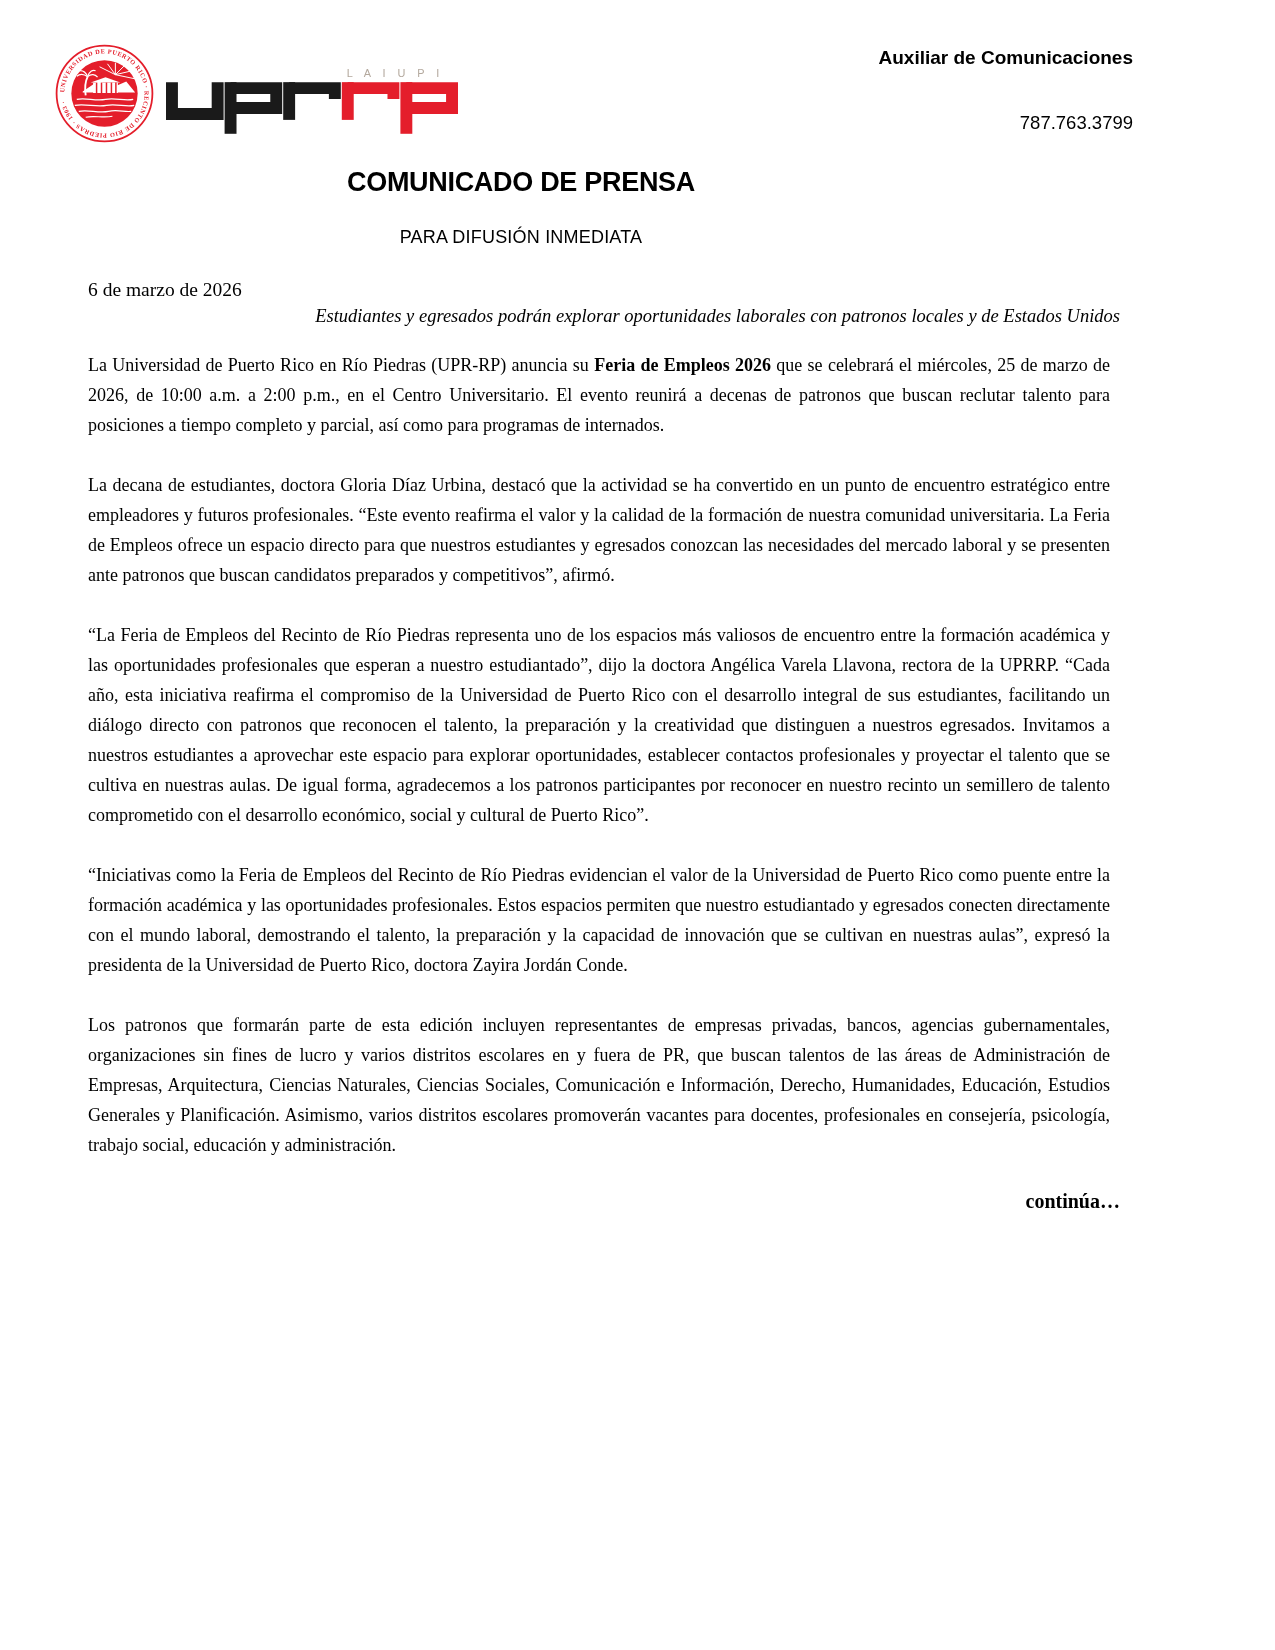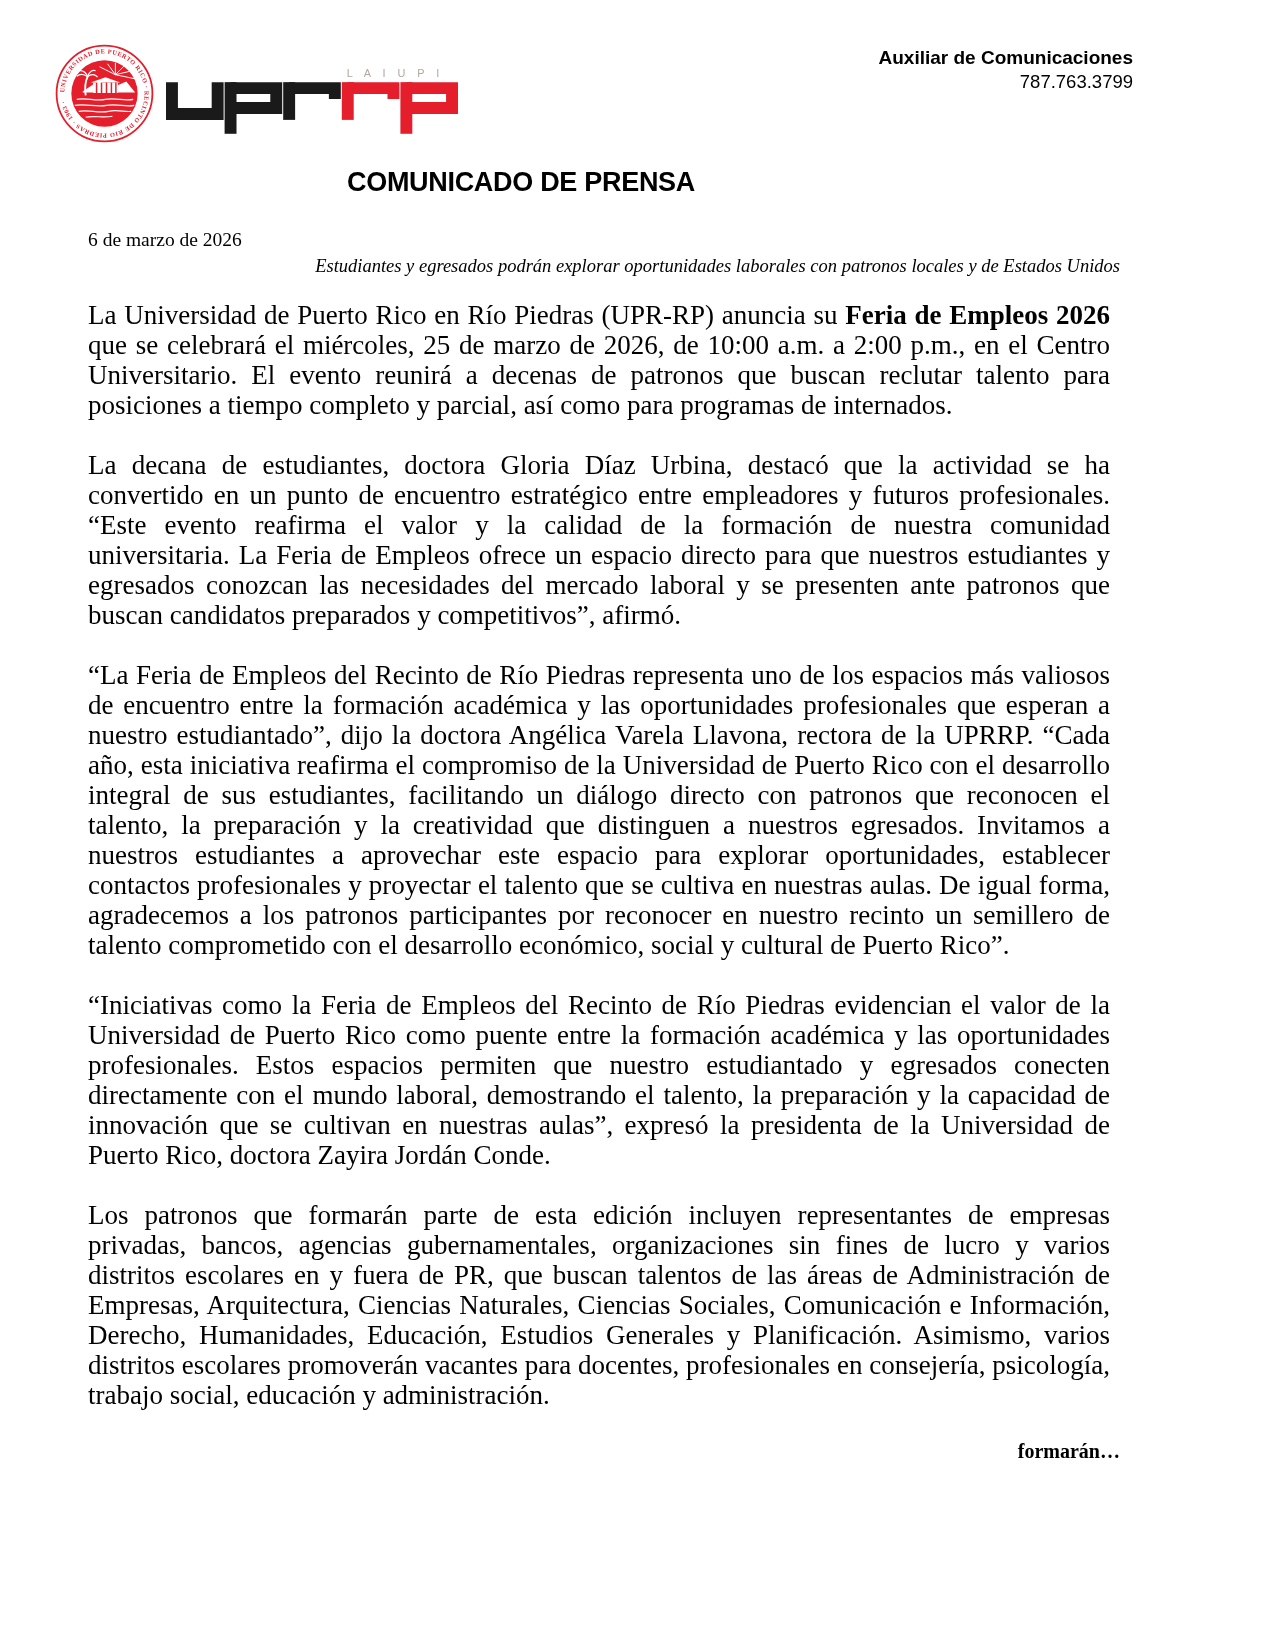--- a/index.html
+++ b/index.html
@@ -33,21 +33,21 @@
   .wordmark { width: 292px; height: 70px; display: block; margin-left: 12px; margin-top: 24px; }
 
   .contact-block {
     margin-left: auto;
     margin-right: 142px;
     text-align: right;
     font-family: "Liberation Sans", sans-serif;
     padding-top: 2px;
   }
   .contact-office { font-weight: bold; font-size: 19px; line-height: 24px; }
-  .contact-phone  { font-size: 18.5px; line-height: 24px; }
+  .contact-phone  { font-size: 18.5px; line-height: 24px; margin-top: 41px; }
 
   
   .press-head {
     width: 1042px;
     text-align: center;
     font-family: "Liberation Sans", sans-serif;
   }
   .doc-title {
     margin-top: 24px;
     font-size: 27px;
@@ -76,21 +76,21 @@
     font-weight: bold;
   }
   .subheadline {
     margin-top: 5px;
     text-align: right;
     font-style: italic;
     font-size: 18.5px;
   }
   .body-text { margin-top: 23px; }
   .para {
-    font-size: 27px;
+    font-size: 18px;
     line-height: 30px;
     text-align: justify;
     margin: 0 10px 30px 0;
   }
   .para .b { font-weight: bold; }
   .continuation {
     text-align: right;
     font-weight: bold;
     font-size: 20px;
     margin-top: 12px;
@@ -174,36 +174,37 @@
     </div>
 
     <div class="contact-block">
       <div class="contact-office">Auxiliar de Comunicaciones</div>
       <div class="contact-phone">787.763.3799</div>
     </div>
   </div>
 
   <div class="press-head">
     <div class="doc-title">COMUNICADO DE PRENSA</div>
+    <div class="release-line">PARA DIFUSIÓN INMEDIATA</div>
   </div>
 
   <div class="column">
     <div class="date-line">6 de marzo de 2026</div>
 
     <div class="subheadline">Estudiantes y egresados podrán explorar oportunidades laborales con patronos locales y de Estados Unidos</div>
 
     <div class="body-text">
       <p class="para"><span>La Universidad de Puerto Rico en Río Piedras (UPR-RP) anuncia su </span><span class="b">Feria de Empleos 2026</span><span> que se celebrará el miércoles, 25 de marzo de 2026, de 10:00 a.m. a 2:00 p.m., en el Centro Universitario. El evento reunirá a decenas de patronos que buscan reclutar talento para posiciones a tiempo completo y parcial, así como para programas de internados.</span></p>
 
 
       <p class="para">La decana de estudiantes, doctora Gloria Díaz Urbina, destacó que la actividad se ha convertido en un punto de encuentro estratégico entre empleadores y futuros profesionales. “Este evento reafirma el valor y la calidad de la formación de nuestra comunidad universitaria. La Feria de Empleos ofrece un espacio directo para que nuestros estudiantes y egresados conozcan las necesidades del mercado laboral y se presenten ante patronos que buscan candidatos preparados y competitivos”, afirmó.</p>
 
       <p class="para">“La Feria de Empleos del Recinto de Río Piedras representa uno de los espacios más valiosos de encuentro entre la formación académica y las oportunidades profesionales que esperan a nuestro estudiantado”, dijo la doctora Angélica Varela Llavona, rectora de la UPRRP. “Cada año, esta iniciativa reafirma el compromiso de la Universidad de Puerto Rico con el desarrollo integral de sus estudiantes, facilitando un diálogo directo con patronos que reconocen el talento, la preparación y la creatividad que distinguen a nuestros egresados. Invitamos a nuestros estudiantes a aprovechar este espacio para explorar oportunidades, establecer contactos profesionales y proyectar el talento que se cultiva en nuestras aulas. De igual forma, agradecemos a los patronos participantes por reconocer en nuestro recinto un semillero de talento comprometido con el desarrollo económico, social y cultural de Puerto Rico”.</p>
 
       <p class="para">“Iniciativas como la Feria de Empleos del Recinto de Río Piedras evidencian el valor de la Universidad de Puerto Rico como puente entre la formación académica y las oportunidades profesionales. Estos espacios permiten que nuestro estudiantado y egresados conecten directamente con el mundo laboral, demostrando el talento, la preparación y la capacidad de innovación que se cultivan en nuestras aulas”, expresó la presidenta de la Universidad de Puerto Rico, doctora Zayira Jordán Conde.</p>
 
       <p class="para">Los patronos que formarán parte de esta edición incluyen representantes de empresas privadas, bancos, agencias gubernamentales, organizaciones sin fines de lucro y varios distritos escolares en y fuera de PR, que buscan talentos de las áreas de Administración de Empresas, Arquitectura, Ciencias Naturales, Ciencias Sociales, Comunicación e Información, Derecho, Humanidades, Educación, Estudios Generales y Planificación. Asimismo, varios distritos escolares promoverán vacantes para docentes, profesionales en consejería, psicología, trabajo social, educación y administración.</p>
     </div>
 
-    <div class="continuation">formarán…</div>
+    <div class="continuation">continúa…</div>
   </div>
 
 </div>
 
 </body></html>

